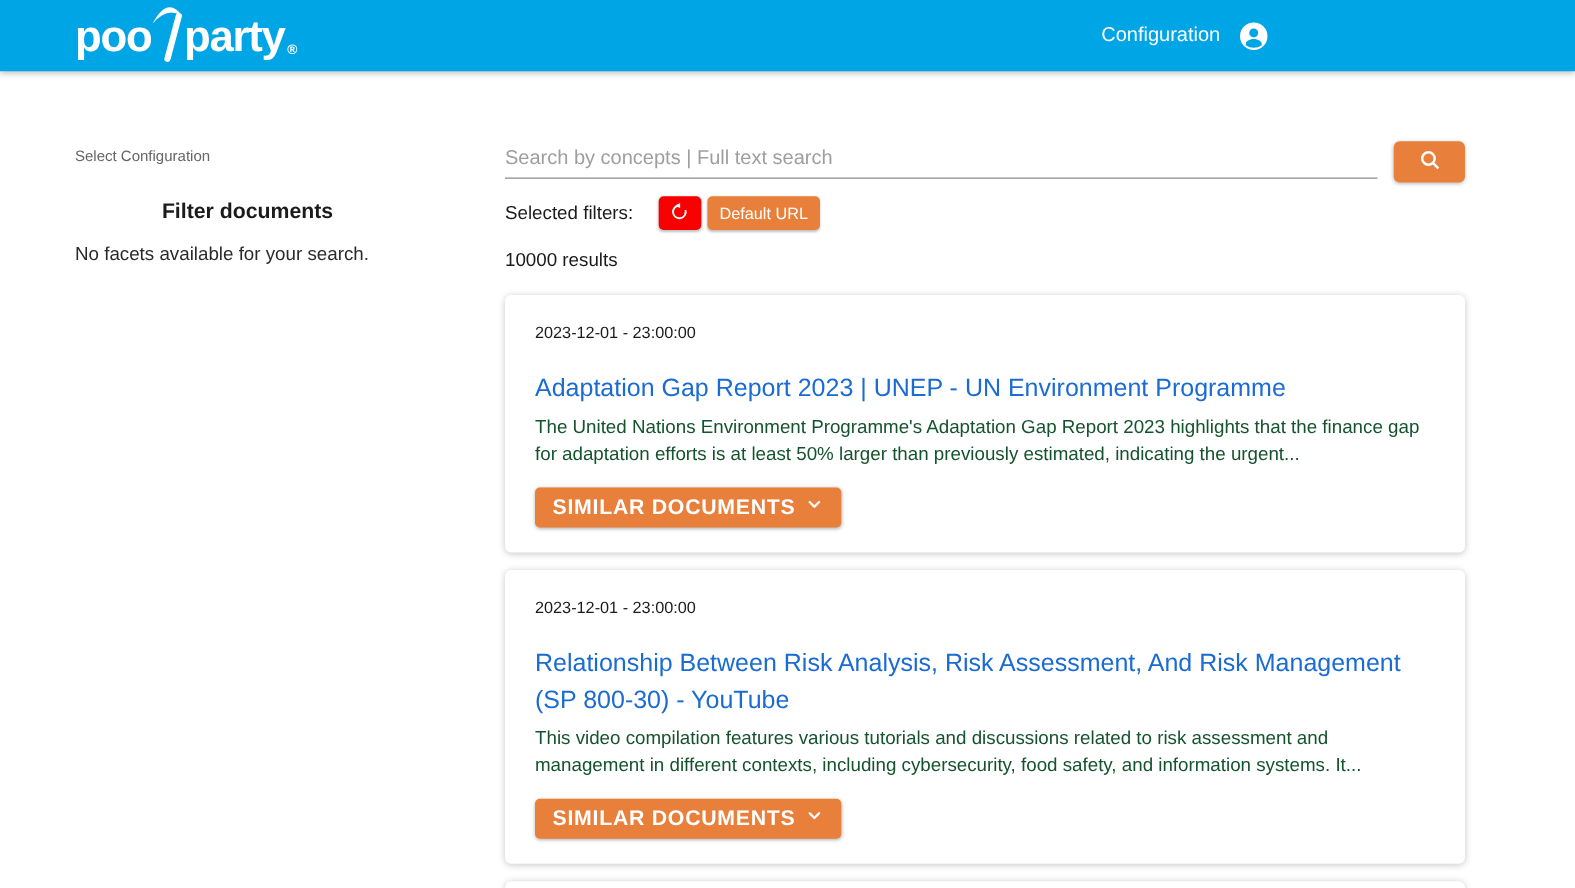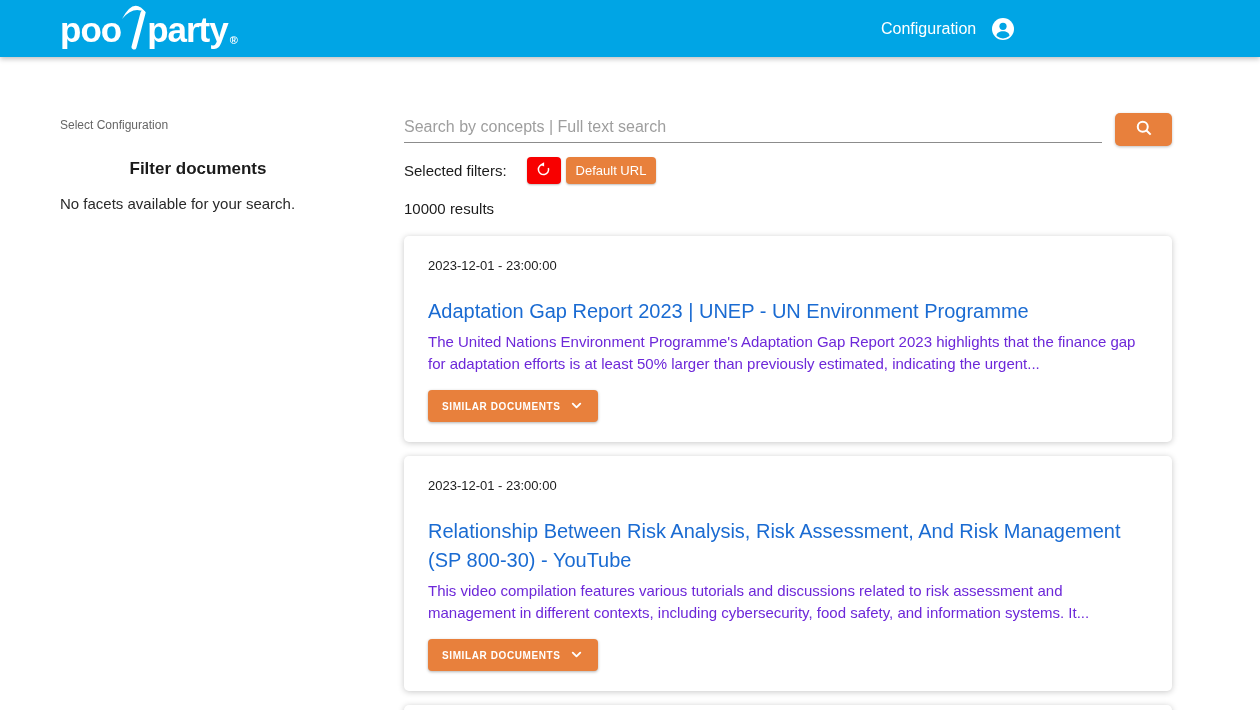--- a/index.html
+++ b/index.html
@@ -52,24 +52,24 @@
                  box-shadow:0 1px 2px rgba(0,0,0,0.25); }
   .results-count { font-size:15px; margin-top:16px; color:#1b1b1b; }
 
   
   .results-list { margin-top:19px; display:flex; flex-direction:column; gap:14px; }
   .card { background:#fff; border-radius:5px; box-shadow:0 1px 6px rgba(0,0,0,0.22);
           padding:22px 24px 20px 24px; }
   .card-date { font-size:13px; color:#1b1b1b; }
   .card-title { font-size:20px; color:#1A6BD2; margin-top:24px; line-height:29px;
                 cursor:pointer; display:block; text-decoration:none; }
-  .card-snippet { font-size:15px; color:#6d28d9; line-height:22px; margin-top:5px; }
+  .card-snippet { font-size:15px; color:#14532d; line-height:22px; margin-top:5px; }
   .similar-btn { margin-top:15px; height:32px; padding:0 14px; background:#E8803C; border:none;
                  border-radius:4px; cursor:pointer; display:inline-flex; align-items:center;
-                 gap:8px; color:#fff; font-size:10px; font-weight:bold; letter-spacing:0.6px;
+                 gap:8px; color:#fff; font-size:17px; font-weight:bold; letter-spacing:0.6px;
                  font-family:"Liberation Sans", sans-serif;
                  box-shadow:0 1px 3px rgba(0,0,0,0.3); }
 </style>
 </head>
 <body>
 
 <div class="header">
   <div class="logo">
     <span>poo</span>
     <span class="umb">

